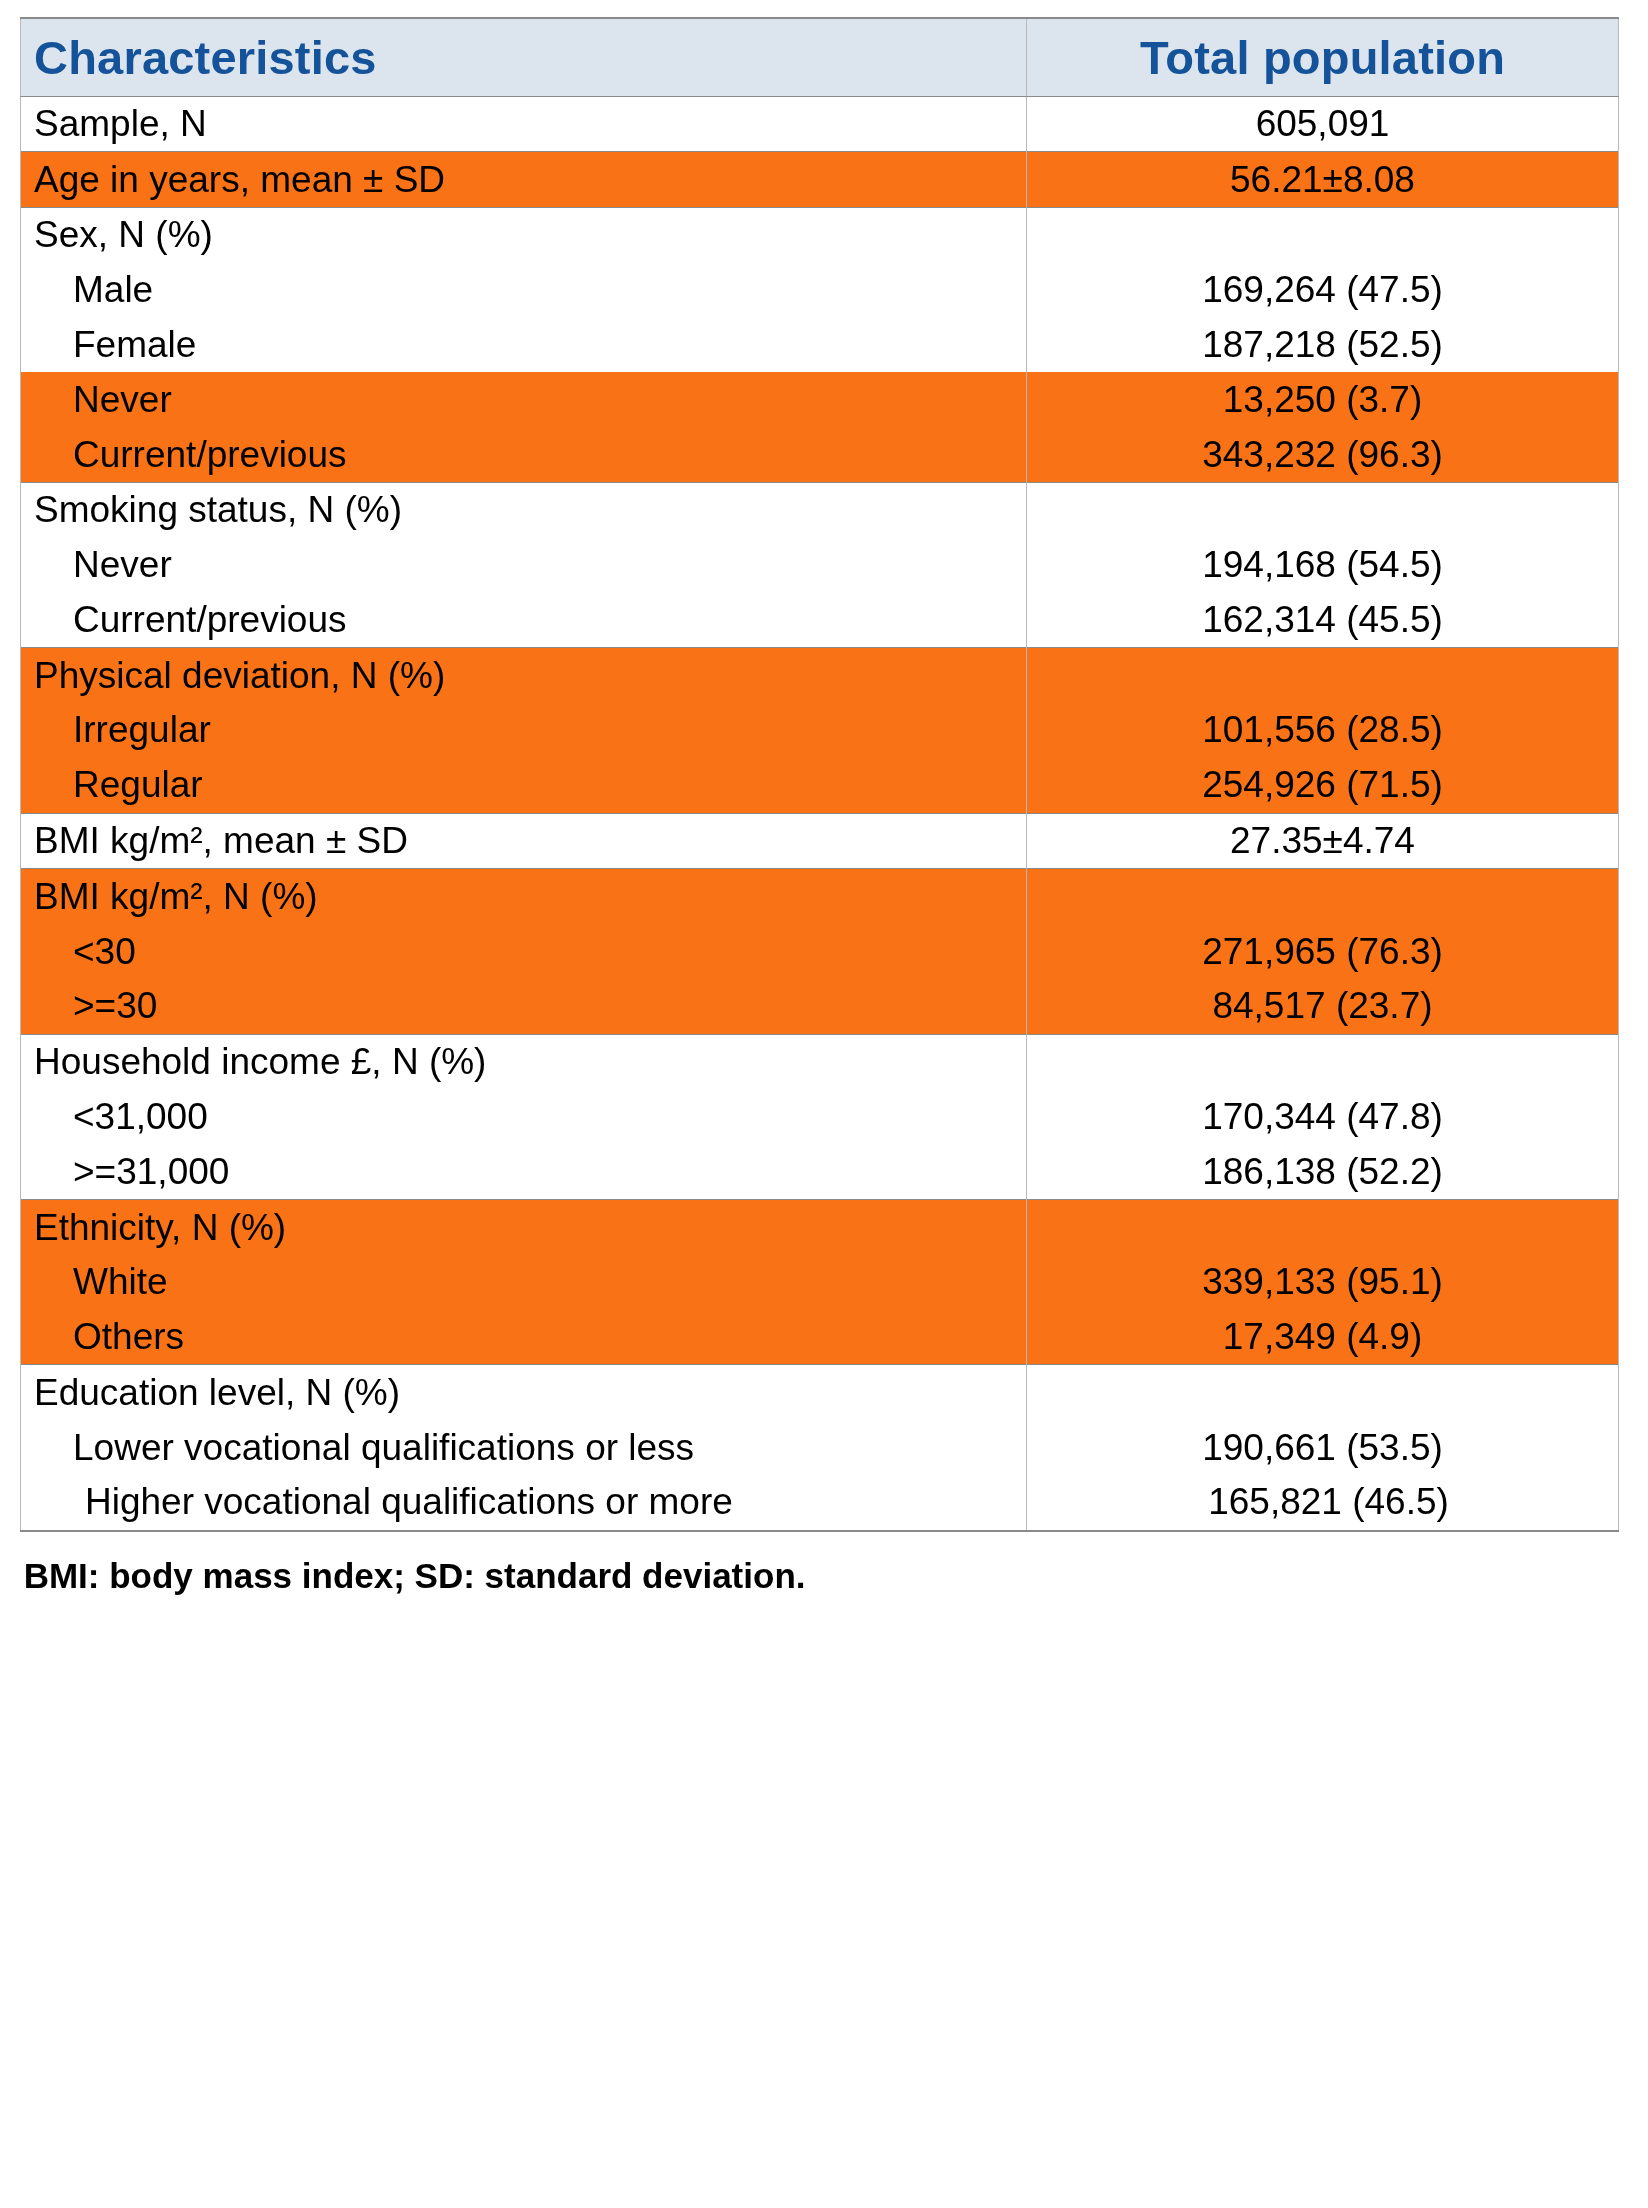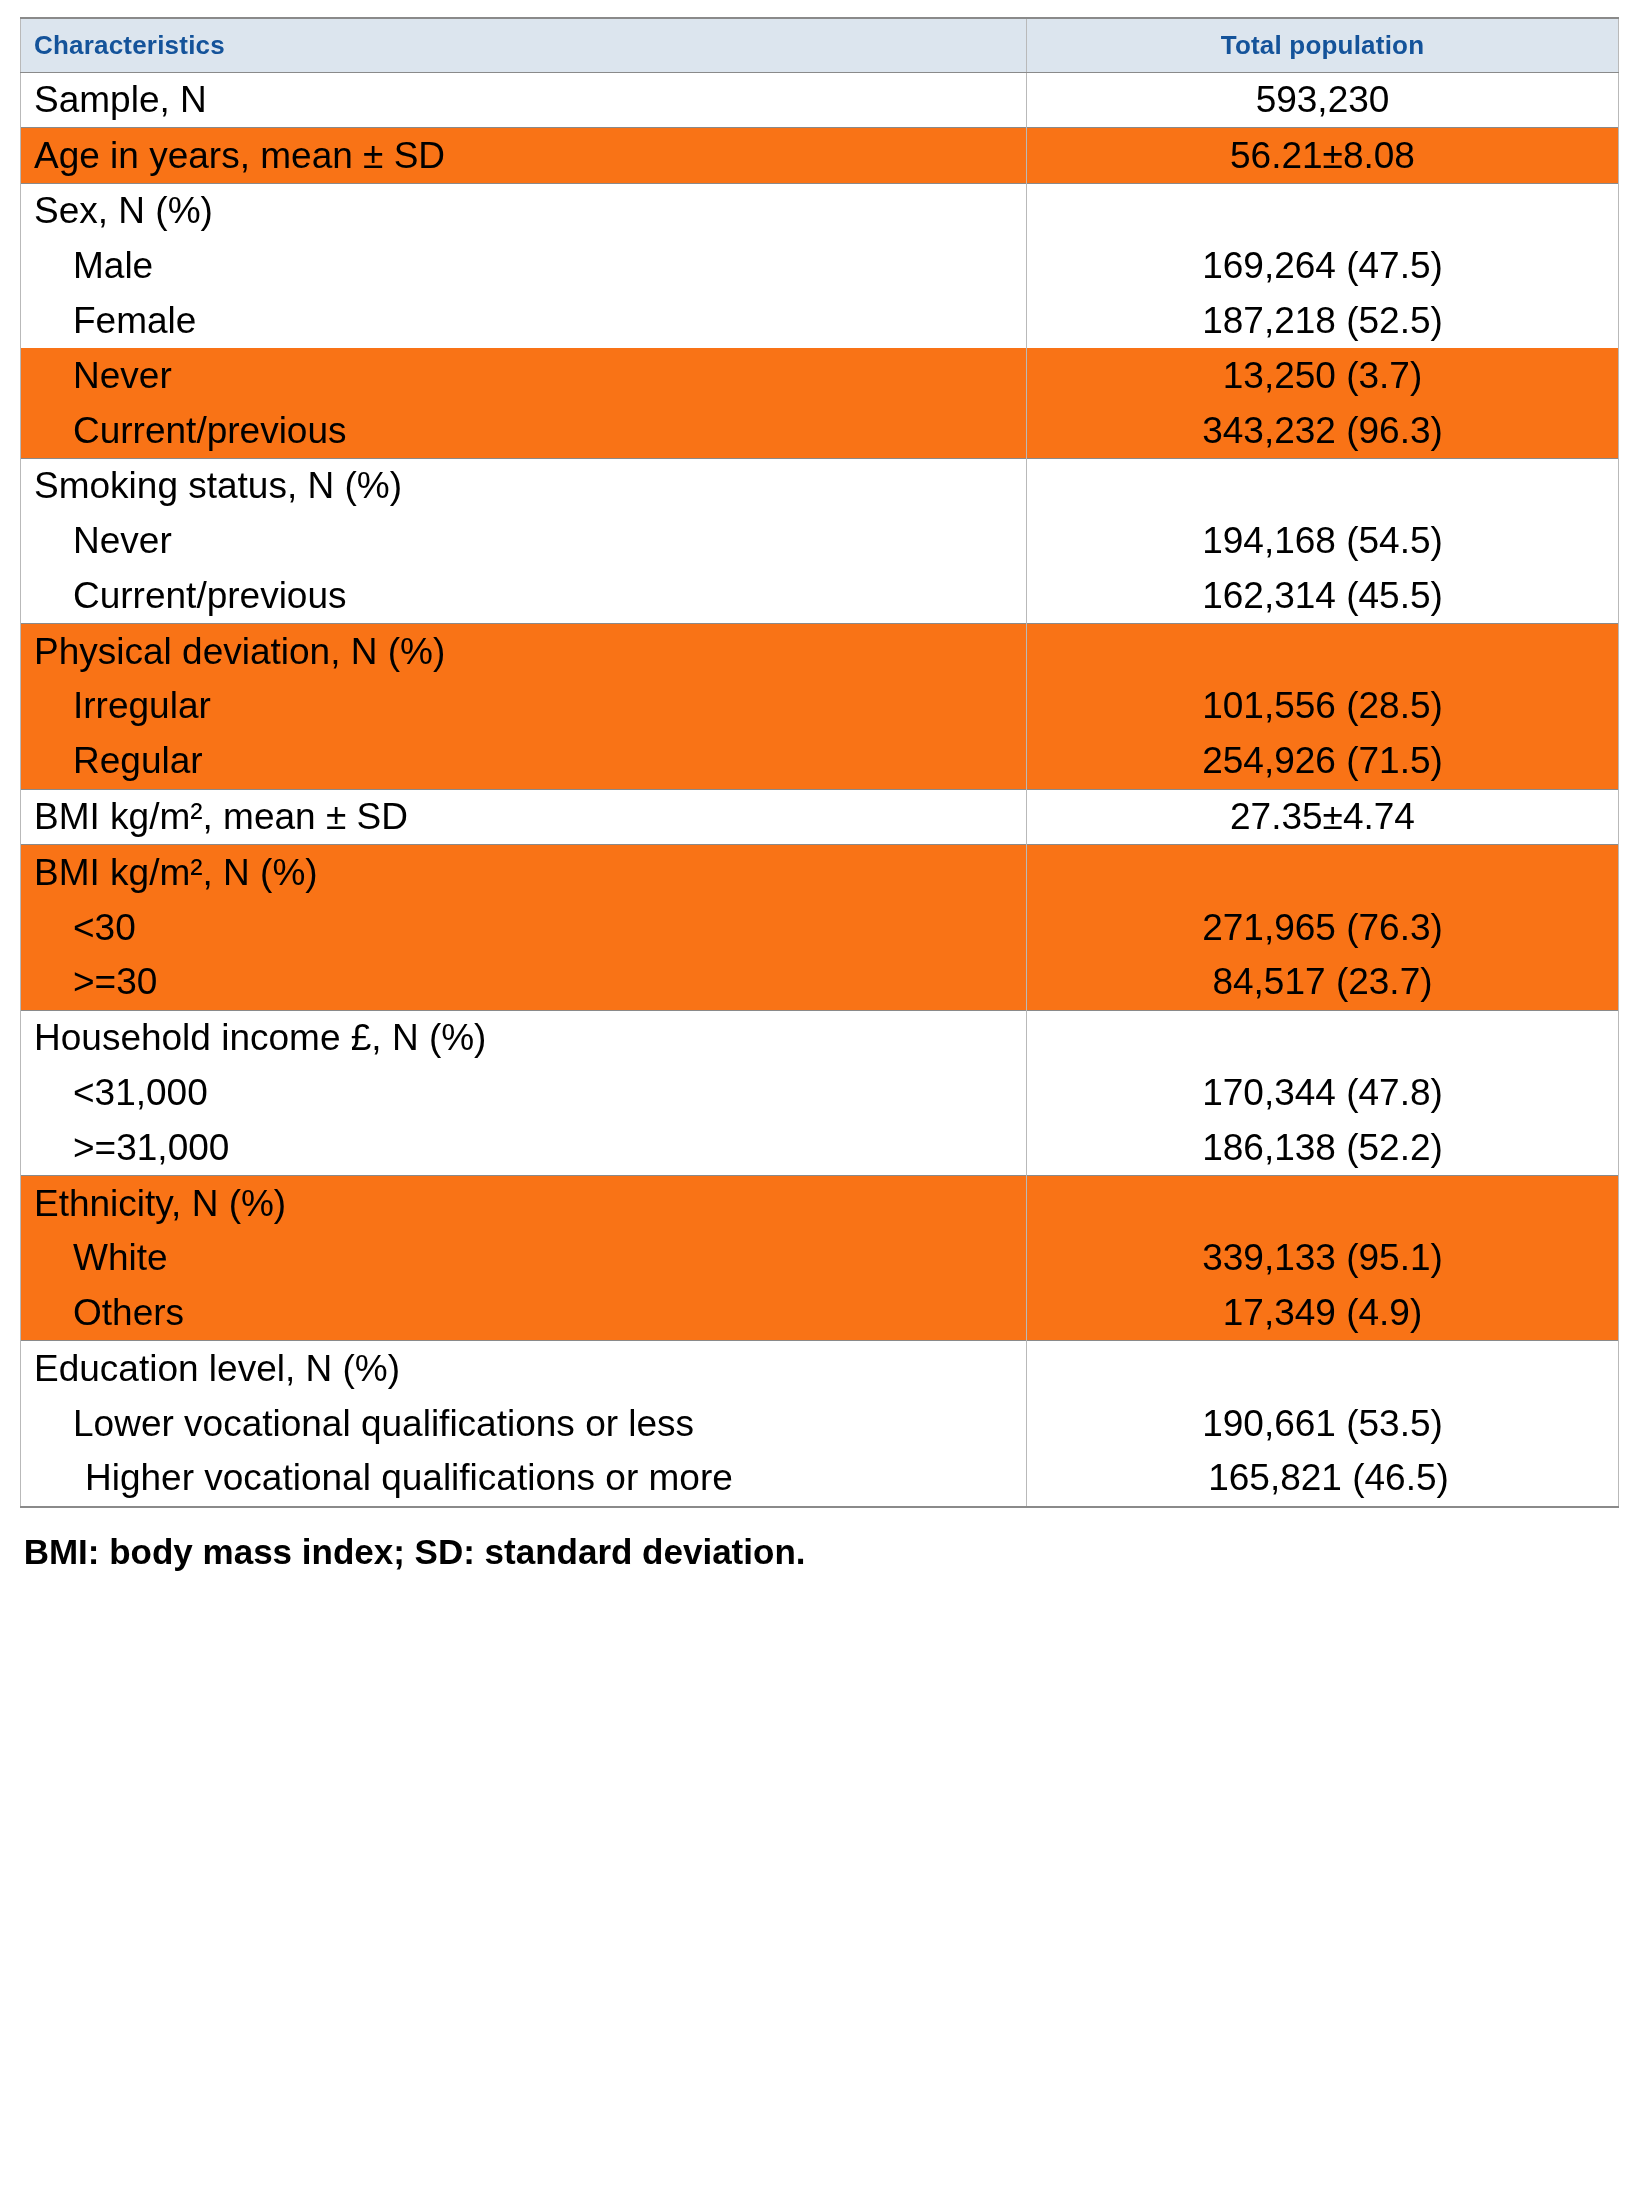--- a/index.html
+++ b/index.html
@@ -23,21 +23,21 @@
     table-layout: fixed;
     font-size: 37px;
   }
   table.stats col.c-char { width: 1006px; }
   table.stats col.c-val  { width: 592px; }
 
   table.stats thead th {
     background: #dce5ee;
     color: #14539a;
     font-weight: bold;
-    font-size: 26px;
+    font-size: 47px;
     padding: 11px 13px;
     border-top: 2.8px solid #8a8a8a;
     border-bottom: 1.8px solid #8a8a8a;
     border-left: 1.8px solid #b9b9b9;
     border-right: 1.8px solid #b9b9b9;
     letter-spacing: 0.2px;
     margin-left: 37px;
   }
   table.stats thead th.char-head {
     text-align: left;
@@ -92,21 +92,21 @@
     </colgroup>
     <thead>
       <tr>
         <th class="char-head">Characteristics</th>
         <th class="val-head">Total population</th>
       </tr>
     </thead>
     <tbody id="table-body">
         <tr class="group-start">
           <td class="label">Sample, N</td>
-          <td class="value">593,230</td>
+          <td class="value">605,091</td>
         </tr>
         <tr class="group-start shaded">
           <td class="label">Age in years, mean ± SD</td>
           <td class="value">56.21±8.08</td>
         </tr>
         <tr class="group-start">
           <td class="label">Sex, N (%)</td>
           <td class="value"></td>
         </tr>
         <tr>

